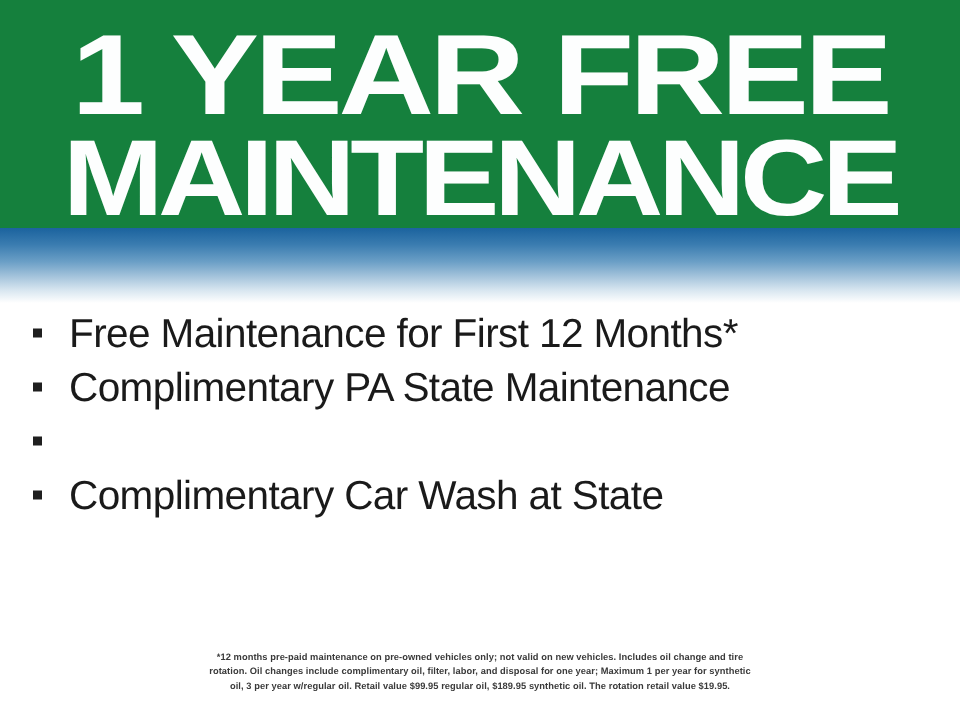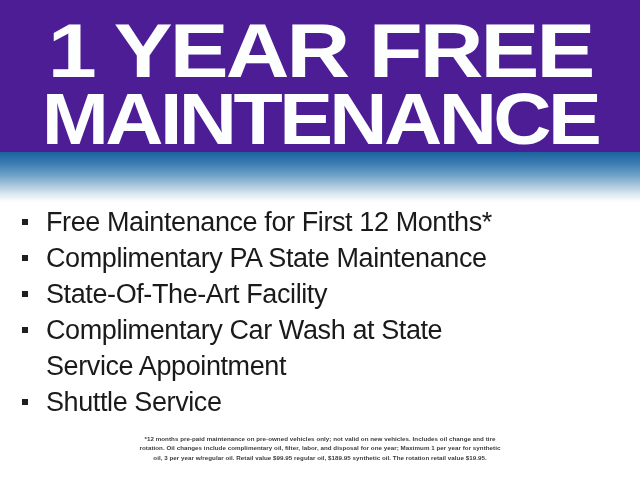--- a/index.html
+++ b/index.html
@@ -15,21 +15,21 @@
     position: relative;
   }
 
   
   #banner {
     position: absolute;
     left: 0;
     top: 0;
     width: 640px;
     height: 202px;
-    background: #4c1d95;
+    background: #15803d;
     overflow: hidden;
   }
   
   #banner-fade {
     position: absolute;
     left: 0;
     top: 152px;
     width: 640px;
     height: 50px;
     background: linear-gradient(to bottom,
@@ -137,37 +137,31 @@
     <span class="feature-text">Free Maintenance for First 12 Months*</span>
   </div>
 
   <div class="feature-row">
     <span class="bullet-marker"></span>
     <span class="feature-text">Complimentary PA State Maintenance</span>
   </div>
 
   <div class="feature-row">
     <span class="bullet-marker"></span>
-    <span class="feature-text">State-Of-The-Art Facility</span>
   </div>
 
   <div class="feature-row">
     <span class="bullet-marker"></span>
     <span class="feature-text">Complimentary Car Wash at State</span>
   </div>
 
   <div class="feature-row">
     <span class="bullet-marker empty"></span>
-    <span class="feature-text">Service Appointment</span>
   </div>
 
-  <div class="feature-row">
-    <span class="bullet-marker"></span>
-    <span class="feature-text">Shuttle Service</span>
-  </div>
 
 </div>
 
 <div id="fine-print">
   <span class="fine-print-line">*12 months pre-paid maintenance on pre-owned vehicles only; not valid on new vehicles. Includes oil change and tire</span>
   <span class="fine-print-line">rotation. Oil changes include complimentary oil, filter, labor, and disposal for one year; Maximum 1 per year for synthetic</span>
   <span class="fine-print-line">oil, 3 per year w/regular oil. Retail value $99.95 regular oil, $189.95 synthetic oil. The rotation retail value $19.95.</span>
 </div>
 
 </body></html>

